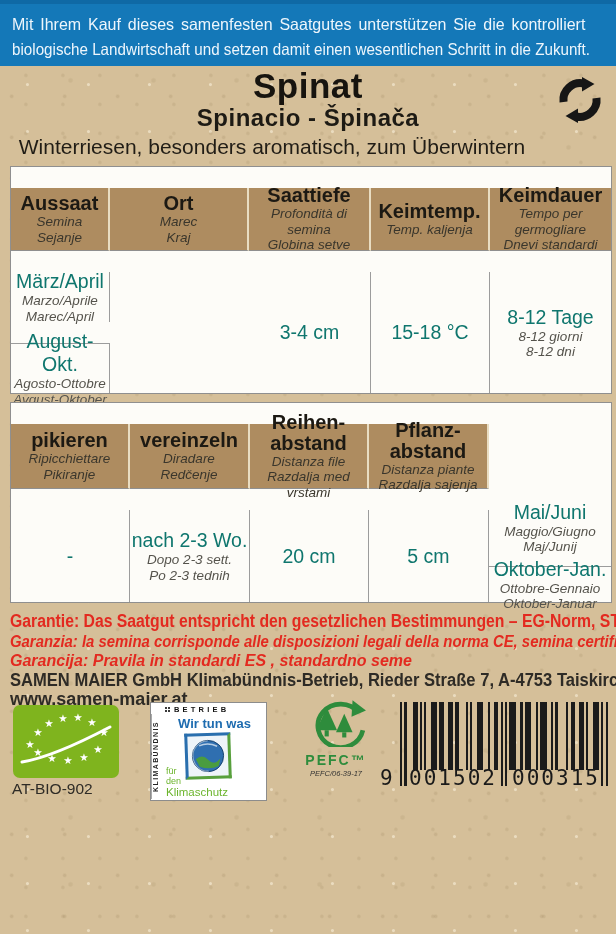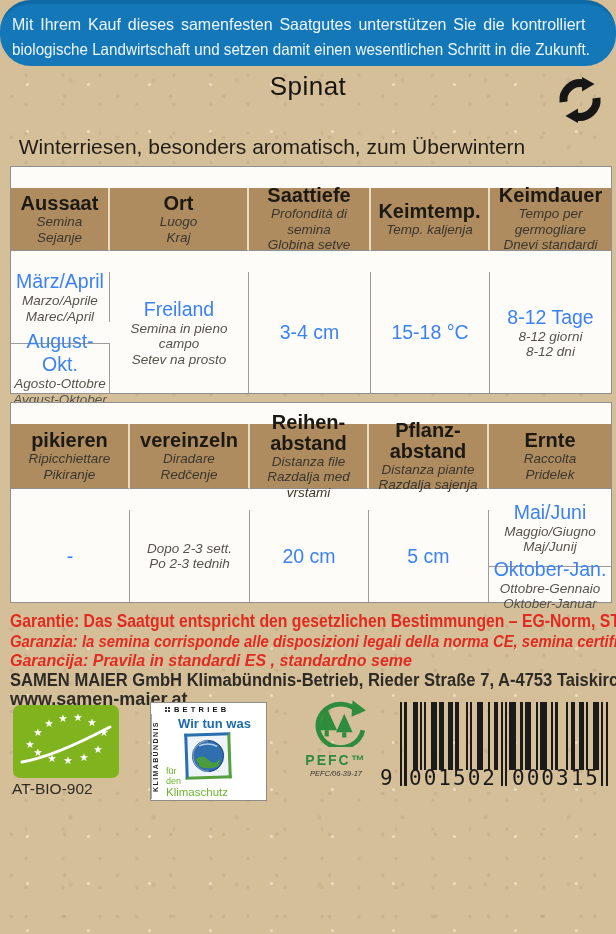--- a/index.html
+++ b/index.html
@@ -7,47 +7,47 @@
   .sheet{position:relative;width:616px;height:934px;overflow:hidden;
     background-color:#d5bf99;
     background-image:
       radial-gradient(circle at 22% 35%, rgba(120,95,58,.14) 1px, transparent 2.5px),
       radial-gradient(circle at 70% 60%, rgba(120,95,58,.12) 1px, transparent 2.5px),
       radial-gradient(circle at 45% 80%, rgba(255,248,230,.5) 1px, transparent 2px),
       radial-gradient(circle at 85% 20%, rgba(120,95,58,.10) 1.5px, transparent 3px);
     background-size:53px 41px, 37px 29px, 61px 47px, 83px 67px;}
   
   .banner{position:absolute;left:0;top:0;width:616px;height:66px;background:#1478b8;
-    border-top:4px solid #0f69a5;box-sizing:border-box;color:#eef6fc;padding:8px 12px 0 12px;border-radius:31px;}
+    border-top:4px solid #0f69a5;box-sizing:border-box;color:#eef6fc;padding:8px 12px 0 12px;}
   .banner div{white-space:nowrap;font-size:16.5px;line-height:25px;transform-origin:0 50%;}
   .banner .l1{transform:scaleX(.97);word-spacing:2.5px;}
   .banner .l2{transform:scaleX(.92);}
   
-  .title{position:absolute;left:0;top:68px;width:616px;text-align:center;font-weight:normal;
-    font-size:26px;line-height:36px;color:#17140f;letter-spacing:.5px;}
+  .title{position:absolute;left:0;top:68px;width:616px;text-align:center;font-weight:bold;
+    font-size:35px;line-height:36px;color:#17140f;letter-spacing:.5px;}
   .subtitle{position:absolute;left:0;top:105px;width:616px;text-align:center;font-weight:bold;
     font-size:24px;line-height:26px;color:#1d1a14;letter-spacing:.5px;}
   .tagline{position:absolute;left:0;top:135px;width:544px;text-align:center;
     font-size:21px;line-height:24px;color:#211d16;}
   .greendot{position:absolute;right:12px;top:76px;width:48px;height:48px;}
   
   .tbl{position:absolute;left:10px;width:600px;display:grid;border:1px solid #8f8f8f;background:#fdfcf8;}
   #t1{top:166px;grid-template-columns:99px 139px 122px 119px 121px;grid-template-rows:84px 71px 71px;}
   #t2{top:402px;grid-template-columns:119px 120px 119px 120px 122px;grid-template-rows:86px 56px 57px;}
   .cell{display:flex;flex-direction:column;align-items:center;justify-content:center;
     text-align:center;box-sizing:border-box;padding:2px 1px;margin-top:21px;}
   .hcell{background:#ae8c60;border-right:2px solid #e9ddc2;border-bottom:1px solid #8f8f8f;}
   .bcell{background:#fdfcf8;border-right:1px solid #9c9c9c;}
   .noR{border-right:none !important;}
   .topline{border-top:1px solid #9c9c9c;}
   .c1{grid-column:1}.c2{grid-column:2}.c3{grid-column:3}.c4{grid-column:4}.c5{grid-column:5}
   .rh{grid-row:1}.rb{grid-row:2 / span 2}.rb1{grid-row:2}.rb2{grid-row:3}
   .hd-main{font-size:20px;font-weight:bold;color:#1c1913;line-height:21px;white-space:pre-line;}
   .hd-sub{font-size:13.5px;font-style:italic;color:#3a362c;line-height:15.5px;}
-  .bd-main{font-size:19.5px;color:#3b82f6;line-height:23px;}
+  .bd-main{font-size:19.5px;color:#0f766e;line-height:23px;}
   .bd-sub{font-size:13.5px;font-style:italic;color:#55534c;line-height:15.5px;}
   
   .redline,.coline{position:absolute;left:10px;width:606px;transform-origin:0 50%;white-space:nowrap;}
   .red1{top:611px;font-size:17.5px;font-weight:bold;color:#e32a20;transform:scaleX(.90);}
   .red2{top:633px;font-size:16px;font-style:italic;font-weight:bold;color:#e32a20;transform:scaleX(.93);}
   .red3{top:652px;font-size:16px;font-style:italic;font-weight:bold;color:#e32a20;}
   .co1{top:670px;font-size:18px;font-weight:bold;color:#2e2b26;transform:scaleX(.92);}
   .co2{top:689px;font-size:18px;font-weight:bold;color:#2e2b26;}
   
   .eulogo{position:absolute;left:13px;top:705px;}
@@ -89,20 +89,21 @@
 <body>
 
 <div class="sheet">
 
   <div class="banner">
     <div class="l1">Mit Ihrem Kauf dieses samenfesten Saatgutes unterstützen Sie die kontrolliert</div>
     <div class="l2">biologische Landwirtschaft und setzen damit einen wesentlichen Schritt in die Zukunft.</div>
   </div>
 
   <div class="title">Spinat</div>
+  <div class="subtitle">Spinacio - Špinača</div>
   <div class="tagline">Winterriesen, besonders aromatisch, zum Überwintern</div>
 
   <div class="greendot">
     <svg viewBox="0 0 48 48" width="48" height="48">
       <path d="M7.5 26 A 17 17 0 0 1 28 7.5" fill="none" stroke="#161616" stroke-width="8"></path>
       <polygon points="26,1 26,15.5 38.5,8" fill="#161616"></polygon>
       <g transform="rotate(180 24 24)">
         <path d="M7.5 26 A 17 17 0 0 1 28 7.5" fill="none" stroke="#161616" stroke-width="8"></path>
         <polygon points="26,1 26,15.5 38.5,8" fill="#161616"></polygon>
       </g>
@@ -110,21 +111,21 @@
   </div>
 
   <div class="tbl" id="t1">
     <div class="cell hcell c1 rh">
       <span class="hd-main">Aussaat</span>
       <span class="hd-sub">Semina</span>
       <span class="hd-sub">Sejanje</span>
     </div>
     <div class="cell hcell c2 rh">
       <span class="hd-main">Ort</span>
-      <span class="hd-sub">Luogo</span>
+      <span class="hd-sub">Marec</span>
       <span class="hd-sub">Kraj</span>
     </div>
     <div class="cell hcell c3 rh">
       <span class="hd-main">Saattiefe</span>
       <span class="hd-sub">Profondità di semina</span>
       <span class="hd-sub">Globina setve</span>
     </div>
     <div class="cell hcell c4 rh">
       <span class="hd-main">Keimtemp.</span>
       <span class="hd-sub">Temp. kaljenja</span>
@@ -137,25 +138,20 @@
 
     <div class="cell bcell c1 rb1">
       <span class="bd-main">März/April</span>
       <span class="bd-sub">Marzo/Aprile</span>
       <span class="bd-sub">Marec/April</span>
     </div>
     <div class="cell bcell topline c1 rb2">
       <span class="bd-main">August-Okt.</span>
       <span class="bd-sub">Agosto-Ottobre</span>
       <span class="bd-sub">Avgust-Oktober</span>
-    </div>
-    <div class="cell bcell c2 rb">
-      <span class="bd-main">Freiland</span>
-      <span class="bd-sub">Semina in pieno campo</span>
-      <span class="bd-sub">Setev na prosto</span>
     </div>
     <div class="cell bcell c3 rb">
       <span class="bd-main">3-4 cm</span>
     </div>
     <div class="cell bcell c4 rb">
       <span class="bd-main">15-18 °C</span>
     </div>
     <div class="cell bcell noR c5 rb">
       <span class="bd-main">8-12 Tage</span>
       <span class="bd-sub">8-12 giorni</span>
@@ -179,30 +175,26 @@
 abstand</span>
       <span class="hd-sub">Distanza file</span>
       <span class="hd-sub">Razdalja med vrstami</span>
     </div>
     <div class="cell hcell c4 rh">
       <span class="hd-main">Pflanz-
 abstand</span>
       <span class="hd-sub">Distanza piante</span>
       <span class="hd-sub">Razdalja sajenja</span>
     </div>
-    <div class="cell hcell noR c5 rh">
-      <span class="hd-main">Ernte</span>
-      <span class="hd-sub">Raccolta</span>
-      <span class="hd-sub">Pridelek</span>
-    </div>
 
     <div class="cell bcell c1 rb">
       <span class="bd-main">-</span>
     </div>
     <div class="cell bcell c2 rb">
+      <span class="bd-main">nach 2-3 Wo.</span>
       <span class="bd-sub">Dopo 2-3 sett.</span>
       <span class="bd-sub">Po 2-3 tednih</span>
     </div>
     <div class="cell bcell c3 rb">
       <span class="bd-main">20 cm</span>
     </div>
     <div class="cell bcell c4 rb">
       <span class="bd-main">5 cm</span>
     </div>
     <div class="cell bcell noR c5 rb1">

